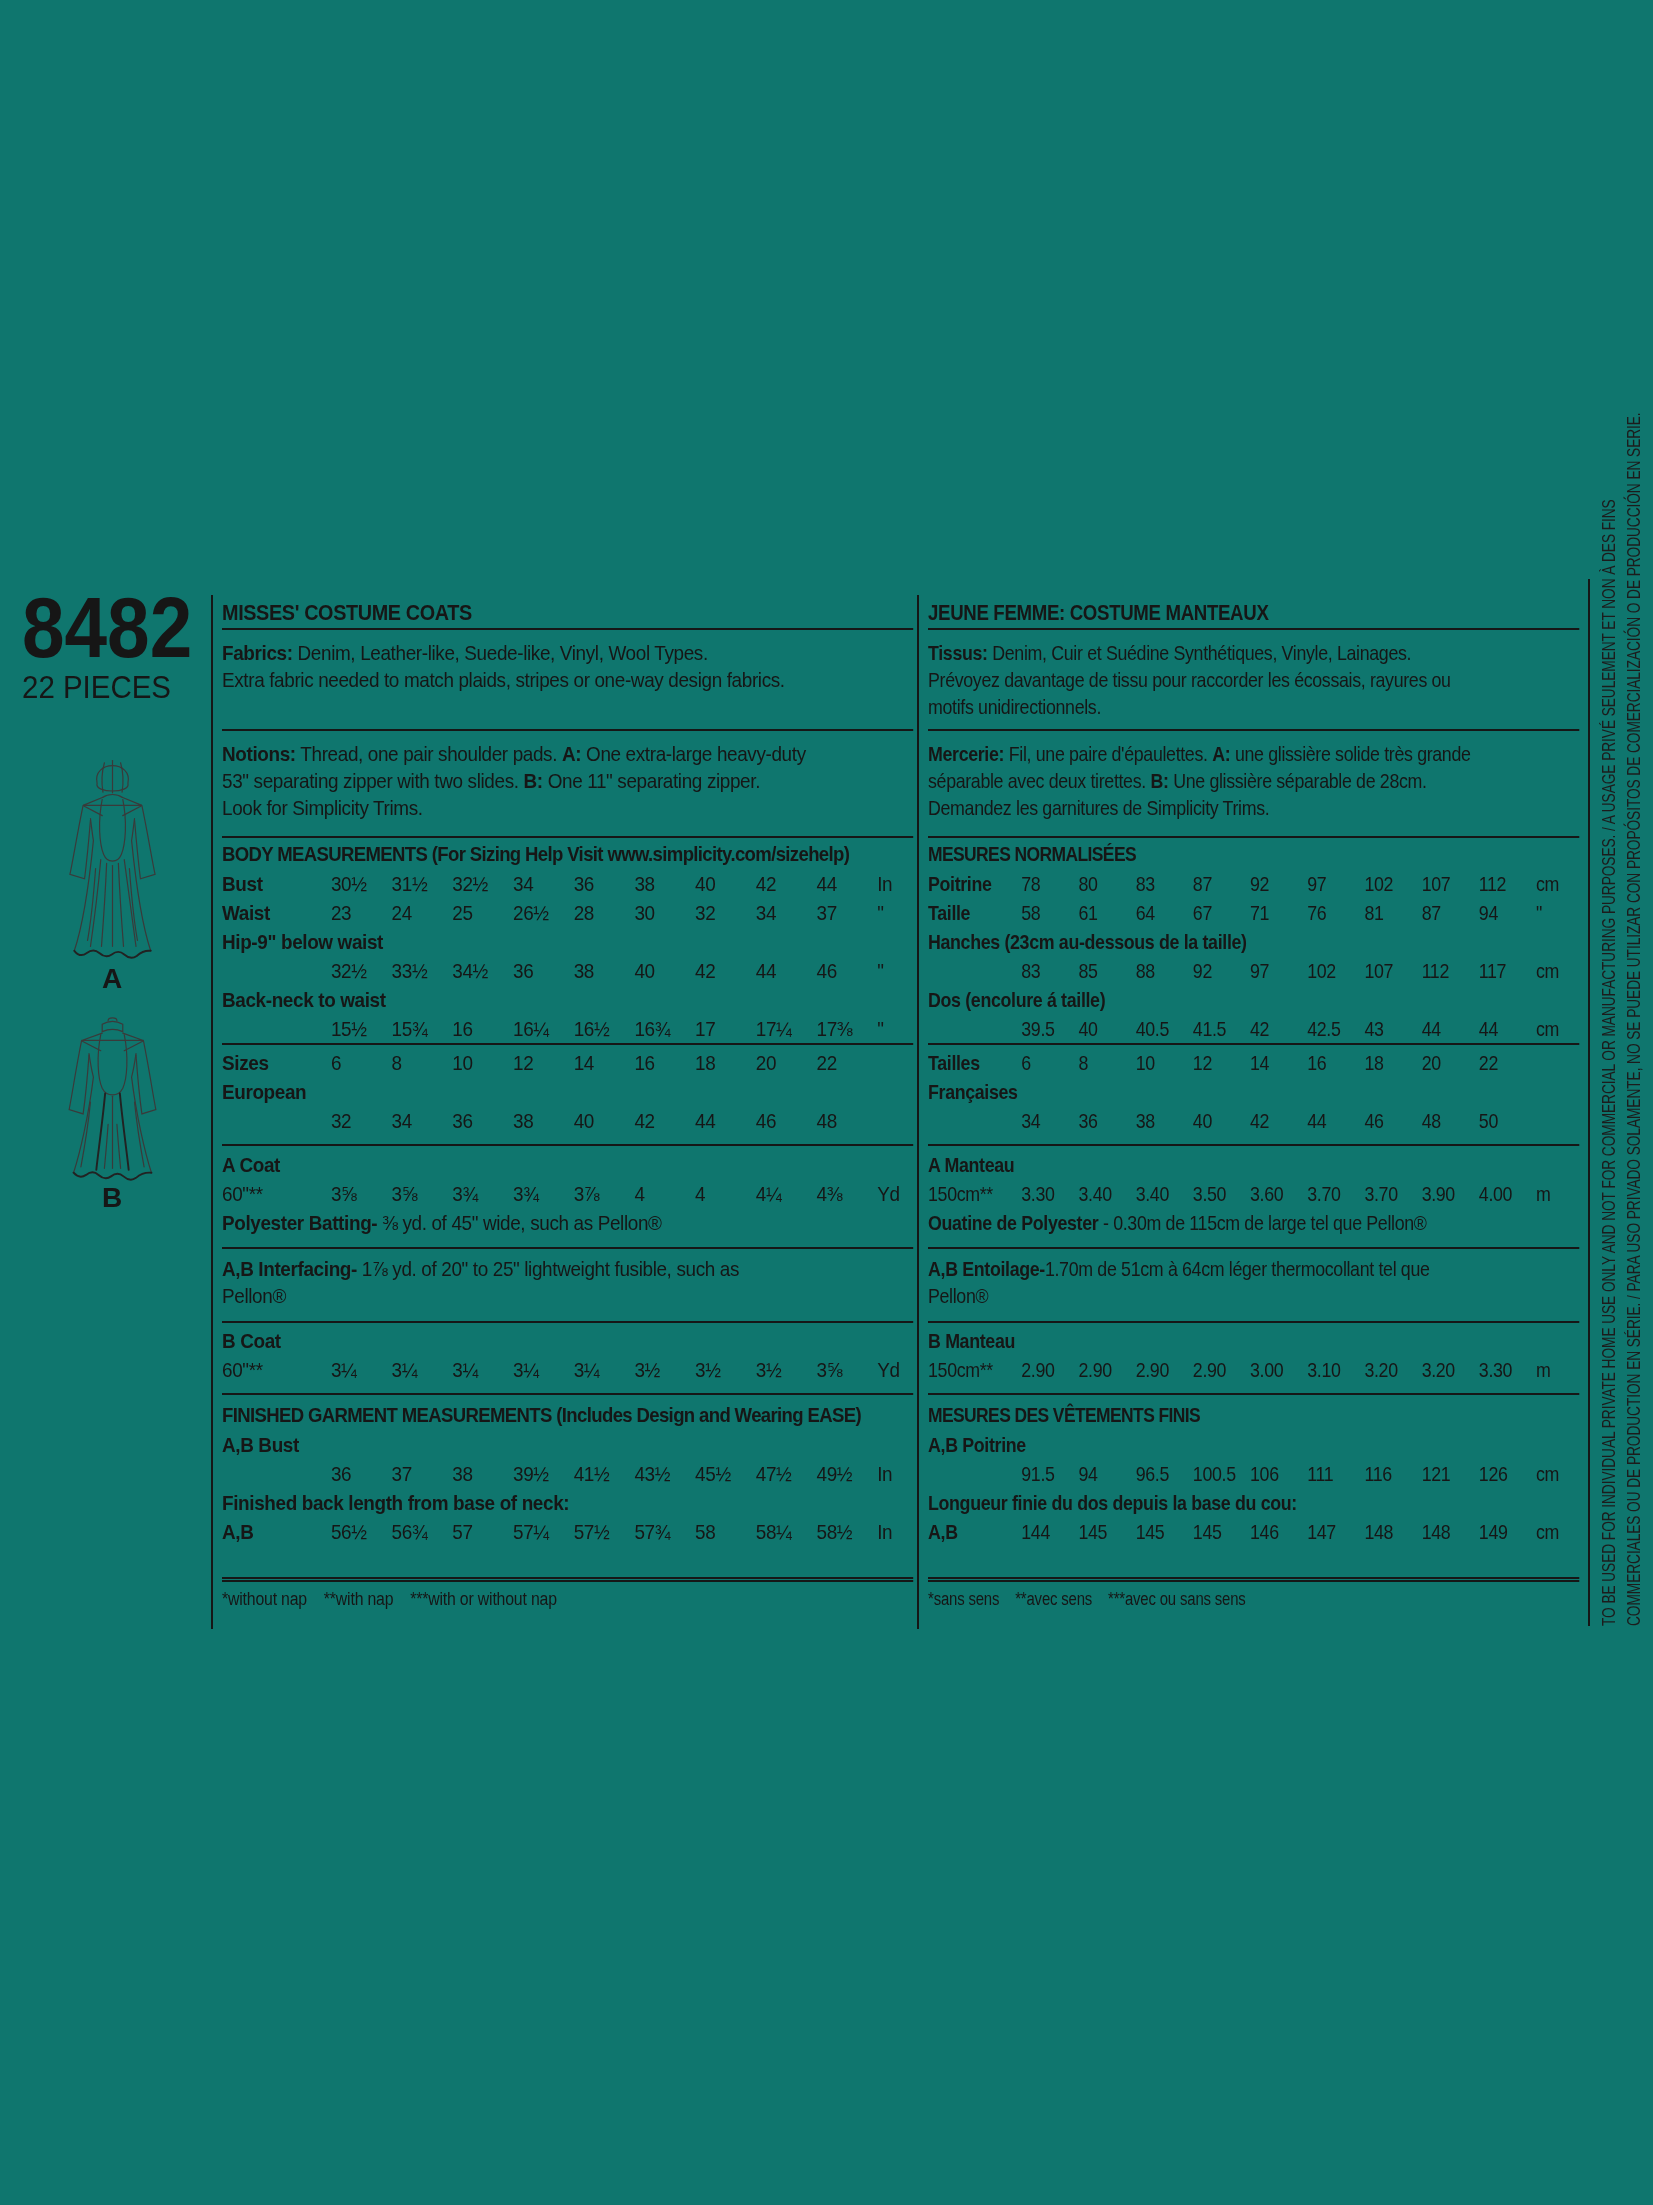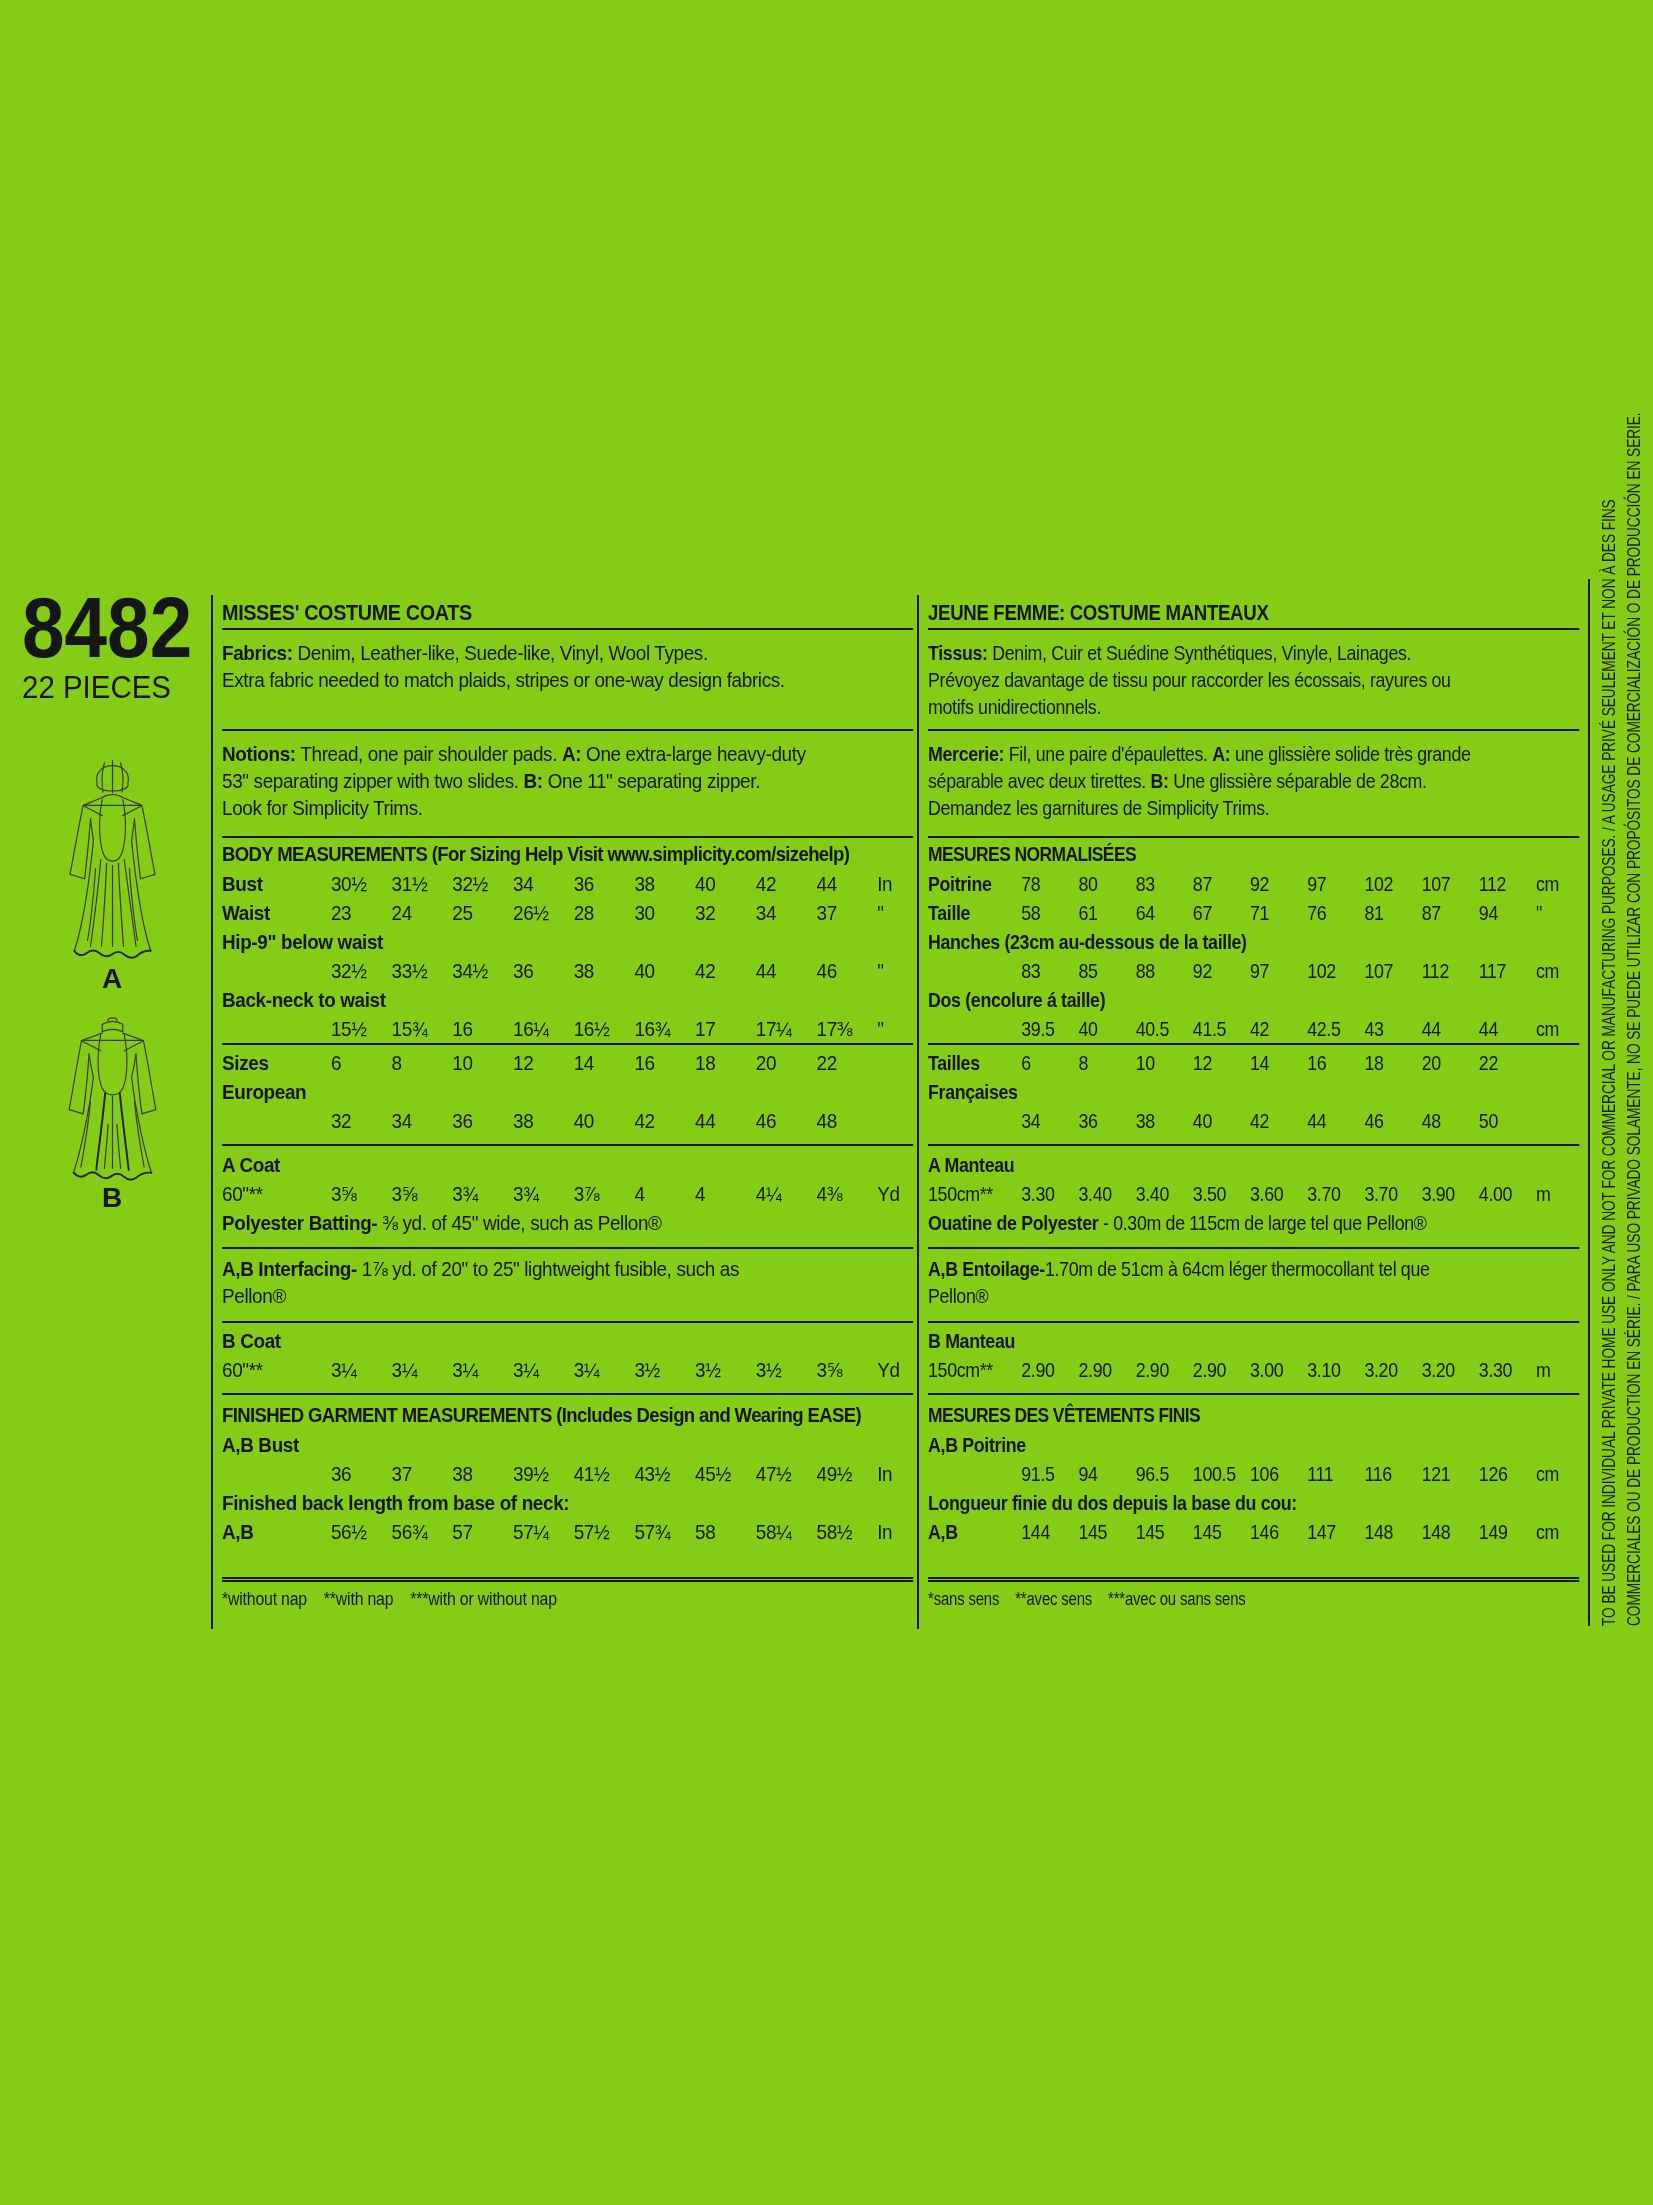--- a/index.html
+++ b/index.html
@@ -1,16 +1,16 @@
 <!DOCTYPE html>
 <html style="font-size:11.8px"><head>
 <meta charset="utf-8">
 <style>
   html,body{margin:0;padding:0;background:#ffffff;}
-  .page{position:relative;width:1654px;height:2205px;background:#84cc16;overflow:hidden;
+  .page{position:relative;width:1654px;height:2205px;background:#0f766e;overflow:hidden;
         font-family:"Liberation Sans",sans-serif;color:#161616;}
   
   .vrule{position:absolute;width:2.2px;background:#161616;}
   .vrule.left{left:211px;top:595px;height:1034px;}
   .vrule.mid{left:917px;top:595px;height:1034px;}
   .vrule.right{left:1588px;top:579px;height:1047px;}
 
   
   .left-col{position:absolute;left:22px;top:592px;width:188px;}
   .pattern-number{font-size:85px;font-weight:bold;line-height:71px;letter-spacing:0;

